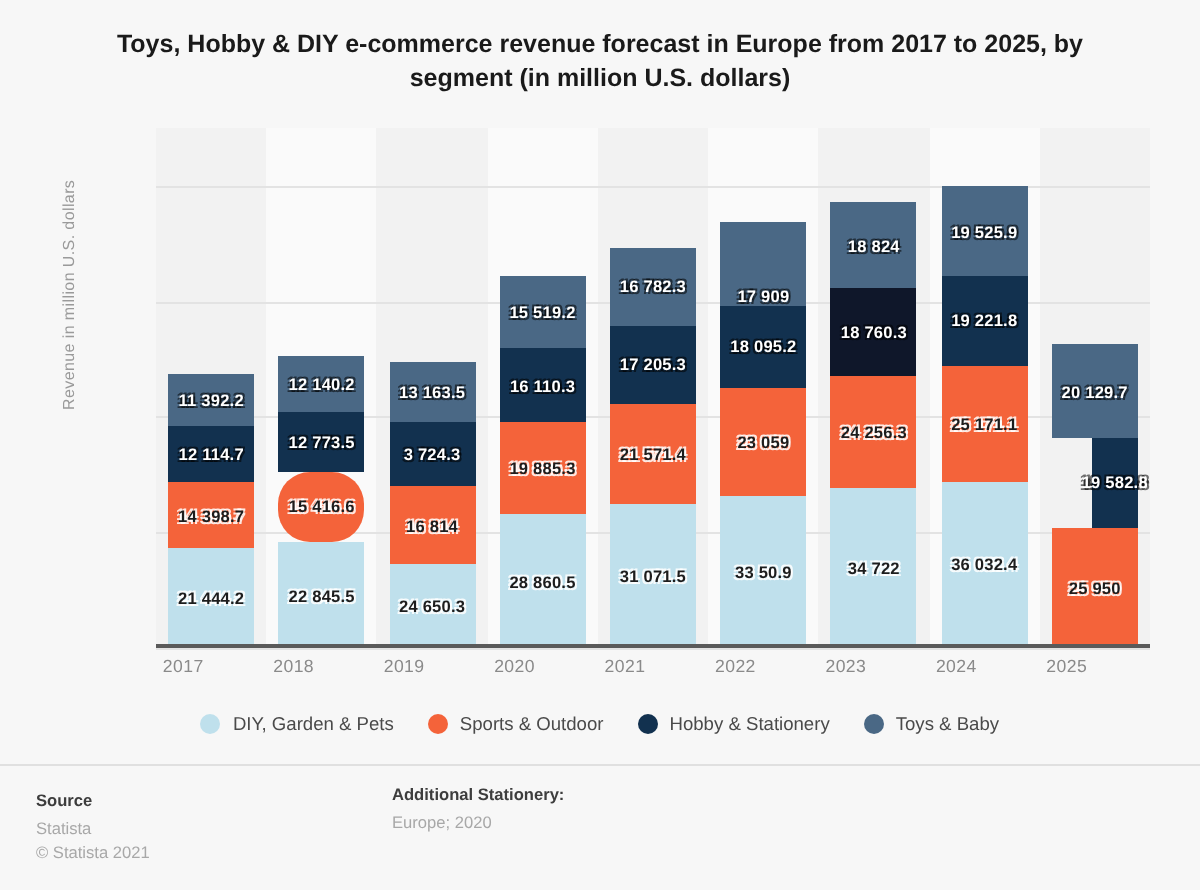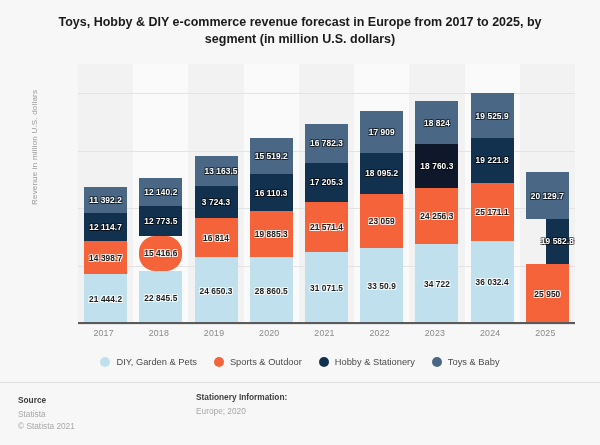--- a/index.html
+++ b/index.html
@@ -86,21 +86,21 @@
   }
   .seg.light span{color:#ffffff;text-shadow:
        1px 1px 0 rgba(0,0,0,.55),
       -1px 1px 0 rgba(0,0,0,.55),
        1px -1px 0 rgba(0,0,0,.55),
       -1px -1px 0 rgba(0,0,0,.55);}
   .seg.dark span{color:#1d1d1d;}
   
   .xlabels{
     position:absolute;
-    left:76px;top:328px;width:497px;height:16px;
+    left:64px;top:328px;width:497px;height:16px;
     display:flex;
   }
   .xlabels div{
     flex:1 1 0;text-align:center;
     font-size:8.8px;color:#8a8a8a;
     letter-spacing:.2px;
   }
   
   .legend{
     position:absolute;
@@ -179,30 +179,30 @@
           <div class="seg dark" style="height: 35.6295px; background: rgb(244, 99, 58); border-radius: 16px;">
             <span>15 416.6</span>
           </div>
           <div class="seg dark" style="height: 52.7985px; background: rgb(191, 224, 236);">
             <span>22 845.5</span>
           </div>
         </div>
       </div>
       <div class="bar-col">
         <div class="bar-stack">
-          <div class="seg light" style="height: 30.4223px; background: rgb(74, 104, 133); justify-content: flex-end;">
+          <div class="seg light" style="height: 30.4223px; background: rgb(74, 104, 133);">
             <span>13 163.5</span>
           </div>
           <div class="seg light" style="height: 31.7184px; background: rgb(18, 49, 79);">
             <span>3 724.3</span>
           </div>
           <div class="seg dark" style="height: 38.859px; background: rgb(244, 99, 58);">
             <span>16 814</span>
           </div>
-          <div class="seg dark" style="height: 67px; background: rgb(191, 224, 236);">
+          <div class="seg dark" style="height: 42px; background: rgb(191, 224, 236);">
             <span>24 650.3</span>
           </div>
         </div>
       </div>
       <div class="bar-col">
         <div class="bar-stack">
           <div class="seg light" style="height: 35.8666px; background: rgb(74, 104, 133);">
             <span>15 519.2</span>
           </div>
           <div class="seg light" style="height: 37.2327px; background: rgb(18, 49, 79);">
@@ -227,21 +227,21 @@
           <div class="seg dark" style="height: 49.8539px; background: rgb(244, 99, 58);">
             <span>21 571.4</span>
           </div>
           <div class="seg dark" style="height: 71.8097px; background: rgb(191, 224, 236);">
             <span>31 071.5</span>
           </div>
         </div>
       </div>
       <div class="bar-col">
         <div class="bar-stack">
-          <div class="seg light" style="height: 41.3897px; background: rgb(74, 104, 133);">
+          <div class="seg light" style="height: 41.3897px; background: rgb(74, 104, 133); align-items: flex-end;">
             <span>17 909</span>
           </div>
           <div class="seg light" style="height: 41.82px; background: rgb(18, 49, 79);">
             <span>18 095.2</span>
           </div>
           <div class="seg dark" style="height: 53.2919px; background: rgb(244, 99, 58);">
             <span>23 059</span>
           </div>
           <div class="seg dark" style="height: 76.4127px; background: rgb(191, 224, 236);">
             <span>33 50.9</span>
@@ -329,16 +329,16 @@
   </div>
 
 <div class="sep"></div>
 <div class="footer">
   <div class="f-src">
     <div class="f-head">Source</div>
     <div class="f-line">Statista</div>
     <div class="f-line">© Statista 2021</div>
   </div>
   <div class="f-add">
-    <div class="f-head">Stationery Information:</div>
+    <div class="f-head">Additional Stationery:</div>
     <div class="f-line">Europe; 2020</div>
   </div>
 </div>
 
 </body></html>

